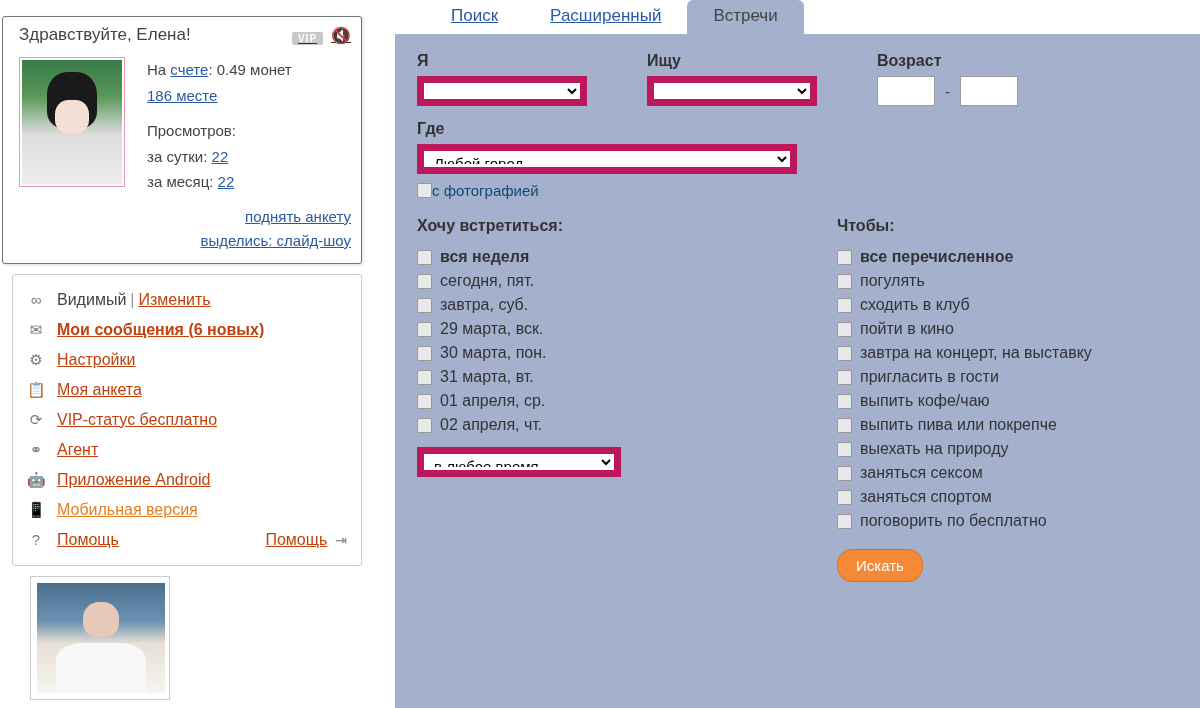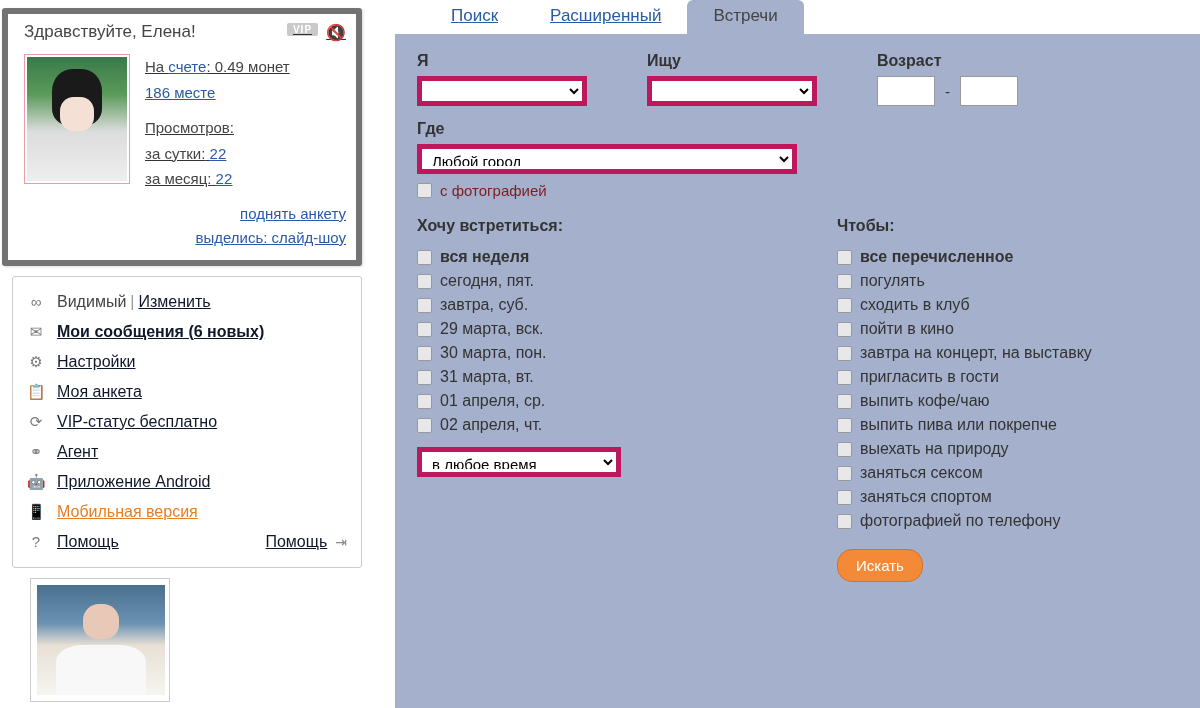--- a/index.html
+++ b/index.html
@@ -1,41 +1,41 @@
 <!DOCTYPE html>
 <html><head>
 <meta charset="utf-8">
 <style>
 * { box-sizing: border-box; margin: 0; padding: 0; }
 body { font-family: Verdana, Arial, sans-serif; font-size: 15px; color: #333; background: #fff; width: 1200px; height: 708px; position: relative; }
 a { color: #2a5aa5; text-decoration: underline; cursor: pointer; }
 
 .sidebar { position: absolute; left: 0; top: 0; width: 370px; }
-.profile-panel { background: #fff; border: 6px solid #737373; border-radius: 3px; margin: 8px 8px 10px 2px; box-shadow: 1px 1px 3px rgba(0,0,0,0.15); padding-bottom: 10px; }
+.profile-panel { background: #fff; border: 1px solid #737373; border-radius: 3px; margin: 16px 8px 10px 2px; box-shadow: 1px 1px 3px rgba(0,0,0,0.15); padding-bottom: 10px; }
 .profile-header { display: flex; align-items: center; justify-content: space-between; padding: 8px 10px 8px 16px; }
 .greet { font-size: 17px; color: #444; }
-.header-icons { display: flex; gap: 8px; align-items: flex-start; text-decoration: underline; }
+.header-icons { display: flex; gap: 8px; align-items: flex-end; text-decoration: underline; }
 .vip-badge { background: #c9c9c9; color: #fff; font-size: 10px; font-weight: bold; padding: 1px 6px; border-radius: 2px; letter-spacing: 1px; }
 .sound-icon { color: #888; font-size: 16px; }
 
-.profile-row { display: flex; gap: 15px; padding: 4px 10px 4px 16px; text-decoration: underline; }
+.profile-row { display: flex; gap: 22px; padding: 4px 10px 4px 16px; }
 .avatar { width: 106px; height: 130px; border: 1px solid #e9a; padding: 2px; background: #fff; overflow: hidden; }
 .avatar-img { width: 100%; height: 100%; background: linear-gradient(180deg, #3a7a4a 0%, #5a9a5a 30%, #dcdcdc 60%, #eee 100%); position: relative; }
 .avatar-img::before { content:''; position:absolute; left:25%; top:10%; width:50%; height:45%; background:#1a1a1a; border-radius:40% 40% 30% 30%; }
 .avatar-img::after { content:''; position:absolute; left:33%; top:32%; width:34%; height:28%; background:#f5e0d6; border-radius:40%; }
 
 .profile-stats { font-size: 15px; line-height: 1.7; color: #444; }
 .profile-stats .line { white-space: nowrap; }
 
 .panel-links { padding: 6px 10px 0 16px; font-size: 15px; line-height: 1.6; text-align: right; }
 
 .menu-panel { border: 1px solid #ccc; border-radius: 3px; margin: 8px 8px 10px 12px; padding: 10px 14px; }
 .menu-item { display: flex; align-items: center; gap: 12px; padding: 6px 0; font-size: 16px; }
 .menu-item .mi-icon { width: 18px; text-align: center; color: #7a7a7a; font-size: 15px; }
-.menu-item a { color: #0f172a; }
+.menu-item a { color: #c2410c; }
 .menu-item.bold a { font-weight: bold; }
 .menu-item .orange { color: #e67e22; }
 .menu-item .right-side { margin-left: auto; display: flex; align-items: center; gap: 8px; }
 .menu-item .plain { color: #444; text-decoration: none; }
 .sep { color: #999; margin: 0 4px; }
 .exit-icon { color: #888; font-size: 14px; }
 
 .contact-panel { margin: 10px 8px 0 30px; border: 1px solid #ccc; padding: 6px; width: 140px; }
 .contact-img { width: 128px; height: 110px; background: linear-gradient(180deg, #4a7090 0%, #6b92b2 35%, #e8e0d5 55%, #f5f5f0 100%); position: relative; overflow:hidden; }
 .contact-img::before { content:''; position:absolute; left:36%; top:18%; width:28%; height:32%; background:#e8c9b8; border-radius:45% 45% 40% 40%; }
@@ -44,28 +44,28 @@
 .main { position: absolute; left: 395px; top: 0; right: 0; }
 .tabs { display: flex; gap: 0; padding-left: 30px; }
 .tab { padding: 6px 26px 8px; font-size: 17px; }
 .tab a { color: #2a5aa5; }
 .tab.active { background: #a5b0cc; border-radius: 6px 6px 0 0; color: #444; }
 .tab.active span { color: #444; }
 
 .search-panel { background: #a5b0cc; padding: 18px 22px 22px; min-height: 680px; }
 .filters-row1 { display: flex; gap: 60px; margin-bottom: 14px; }
 .fcol label, .filters-row2 label.top, .section-title { display:block; font-weight: bold; color: #333; font-size: 16px; margin-bottom: 6px; }
-.fcol select, .city-select, .time-select { background: #fff; border: 5px solid #be185d; font-size: 15px; padding: 3px 6px; height: 30px; }
+.fcol select, .city-select, .time-select { background: #fff; border: 7px solid #be185d; font-size: 15px; padding: 3px 6px; height: 30px; }
 .sel-m { width: 170px; }
 .age-input { width: 58px; height: 30px; border: 1px solid #999; background:#fff; font-size:15px; padding:2px 6px; }
 .age-grp { display: flex; align-items: center; gap: 10px; }
 
 .filters-row2 { margin-bottom: 10px; }
 .city-select { width: 380px; }
-.photo-check { display:flex; align-items:center; gap:8px; margin-top: 8px; color:#7f1d1d; }
+.photo-check { display:flex; align-items:center; gap:0; margin-top: 8px; color:#0c4a6e; }
 
 .two-cols { display:flex; gap: 40px; margin-top: 18px; }
 .col { flex: 0 0 auto; }
 .col.left { width: 380px; }
 .col.right { width: 380px; }
 .check-list { margin-top: 10px; }
 .check-item { display:flex; align-items:center; gap: 8px; padding: 3px 0; font-size: 16px; color:#333; }
 .check-item.bold span { font-weight: bold; }
 .check-box { width:15px; height:15px; background: #e8e8e8; border:1px solid #999; border-radius:2px; display:inline-block; }
 .time-select { width: 204px; margin-top: 10px; }
@@ -275,20 +275,20 @@
             <div class="check-item">
               <span class="check-box"></span>
               <span>заняться сексом</span>
             </div>
             <div class="check-item">
               <span class="check-box"></span>
               <span>заняться спортом</span>
             </div>
             <div class="check-item">
               <span class="check-box"></span>
-              <span>фотографией по телефону</span>
+              <span>поговорить по бесплатно</span>
             </div>
           </div>
         <button class="search-btn">Искать</button>
       </div>
     </div>
   </div>
 </div>
 
 </body></html>

